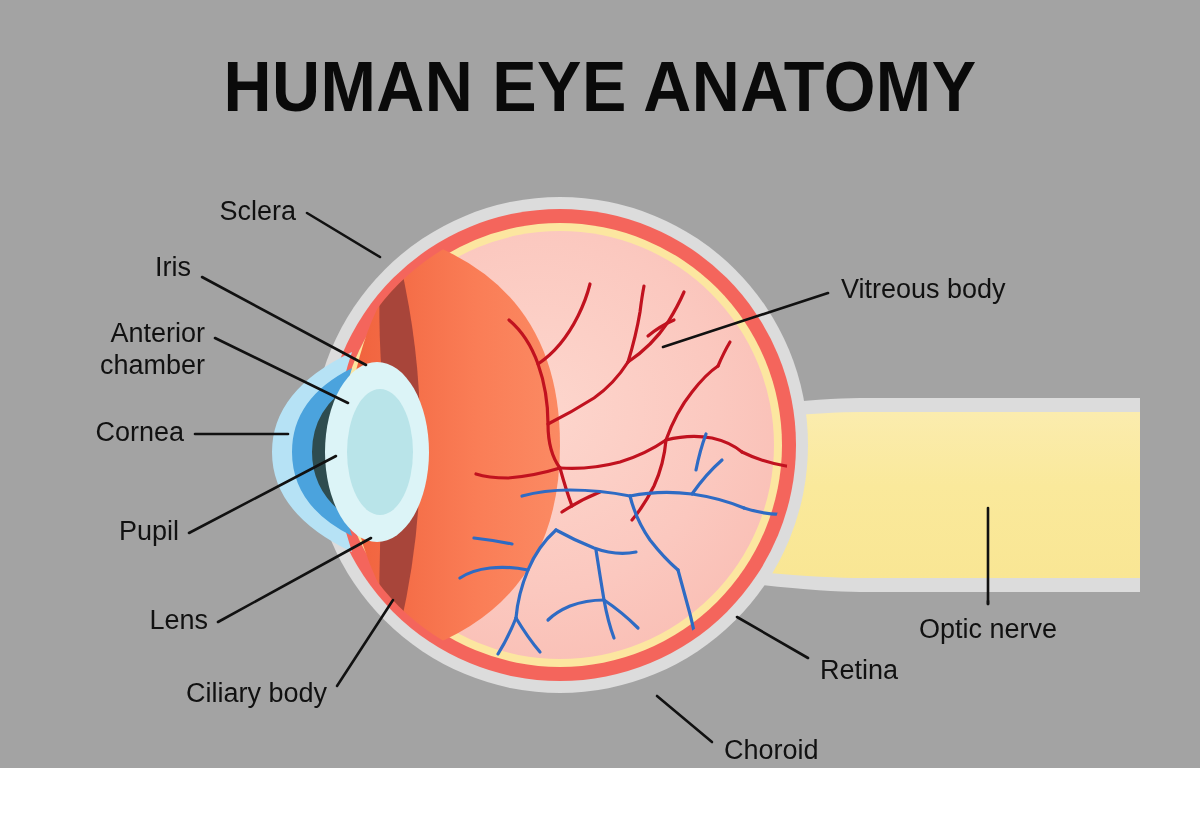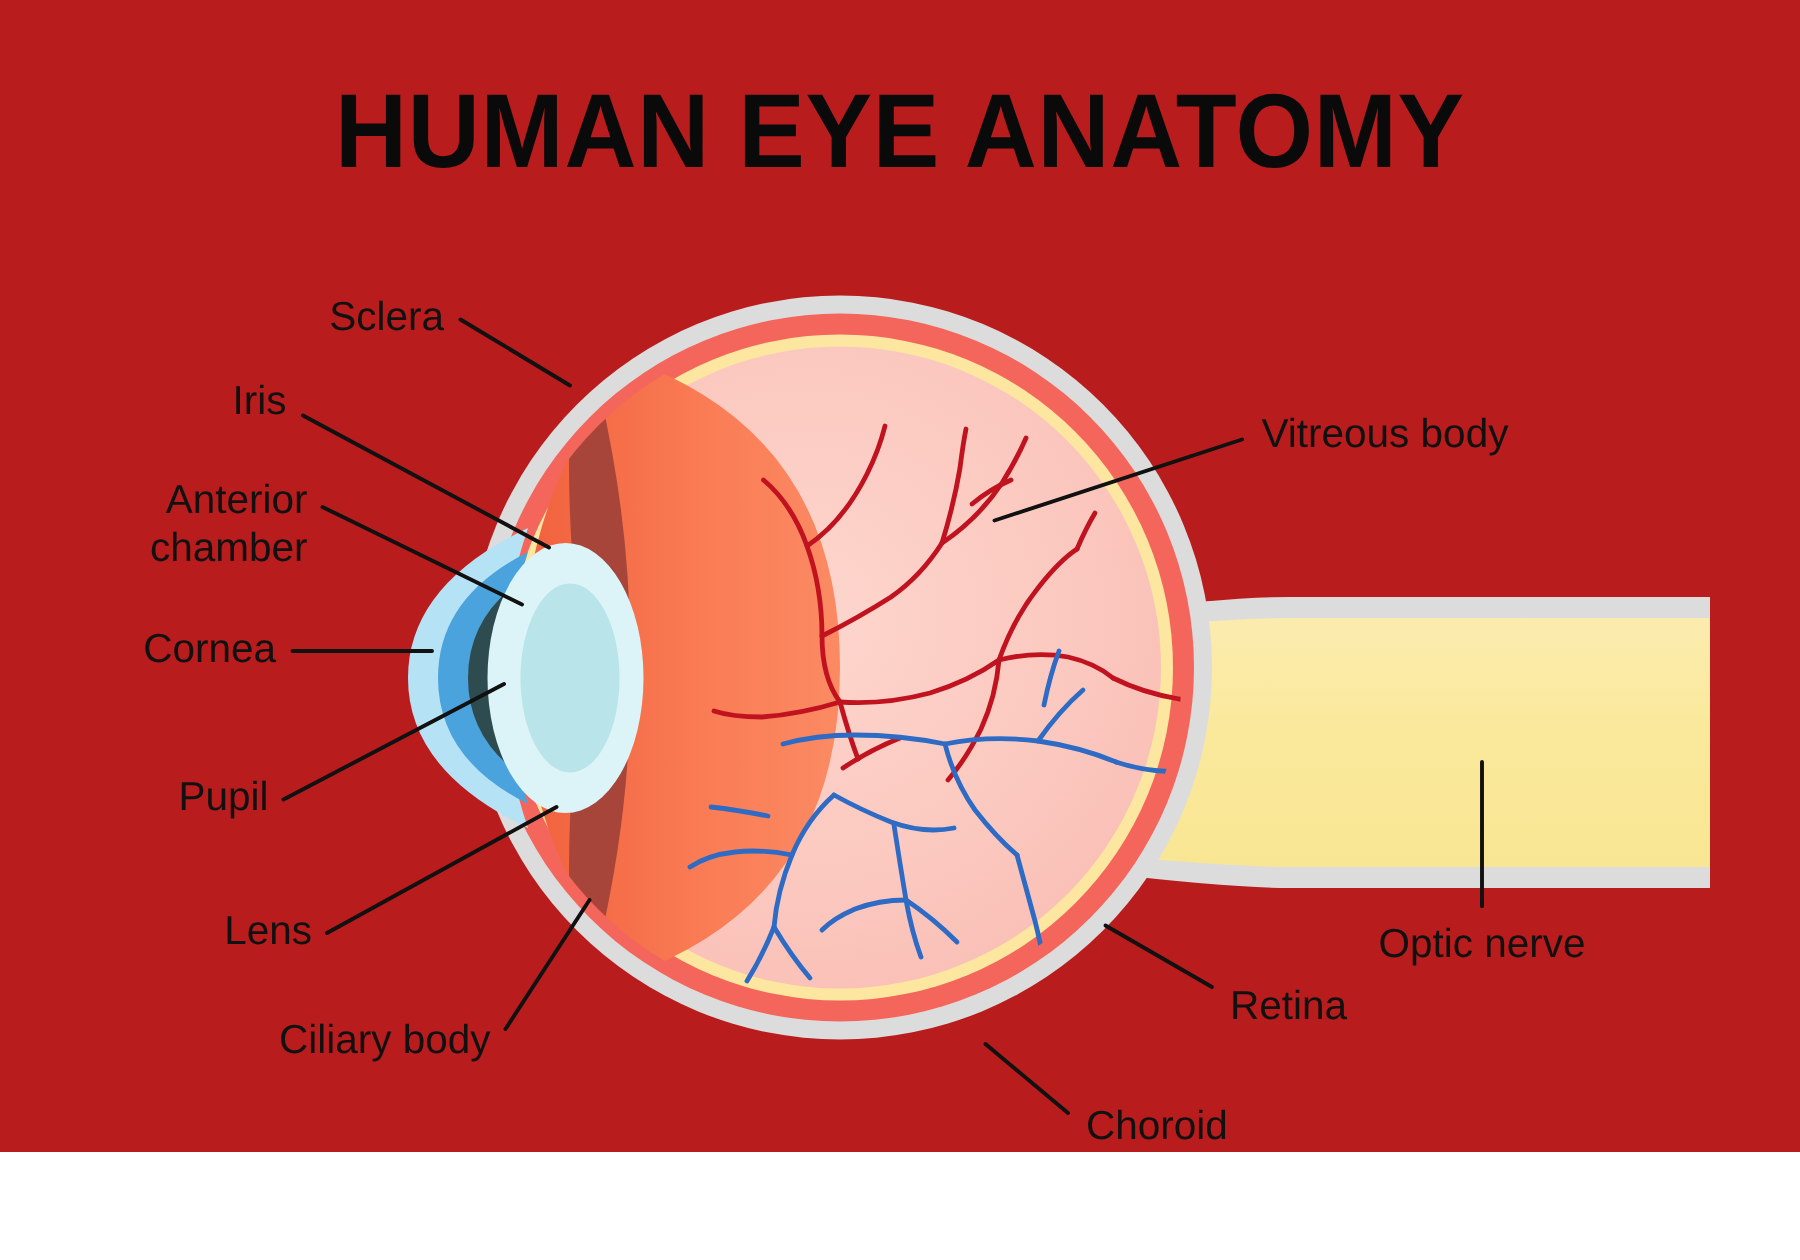--- a/index.html
+++ b/index.html
@@ -11,21 +11,21 @@
   body {
     width: 1200px;
     height: 840px;
     overflow: hidden;
     font-family: "Liberation Sans", sans-serif;
   }
   #poster {
     position: relative;
     width: 1200px;
     height: 768px;
-    background: #b91c1c;
+    background: #a3a3a3;
   }
   #title {
     position: absolute;
     left: 0;
     top: 52px;
     width: 1200px;
     text-align: center;
     font-family: "Liberation Sans", sans-serif;
     font-weight: bold;
     font-size: 70px;

